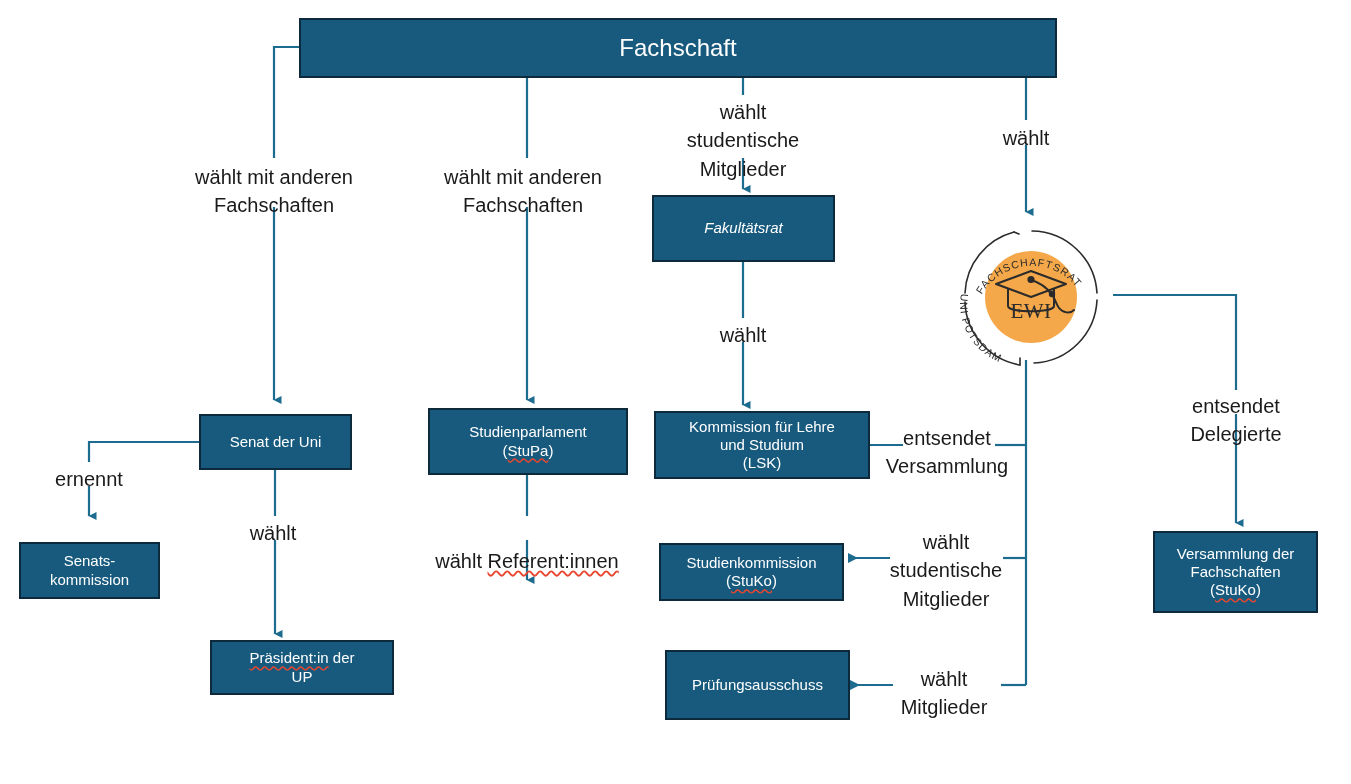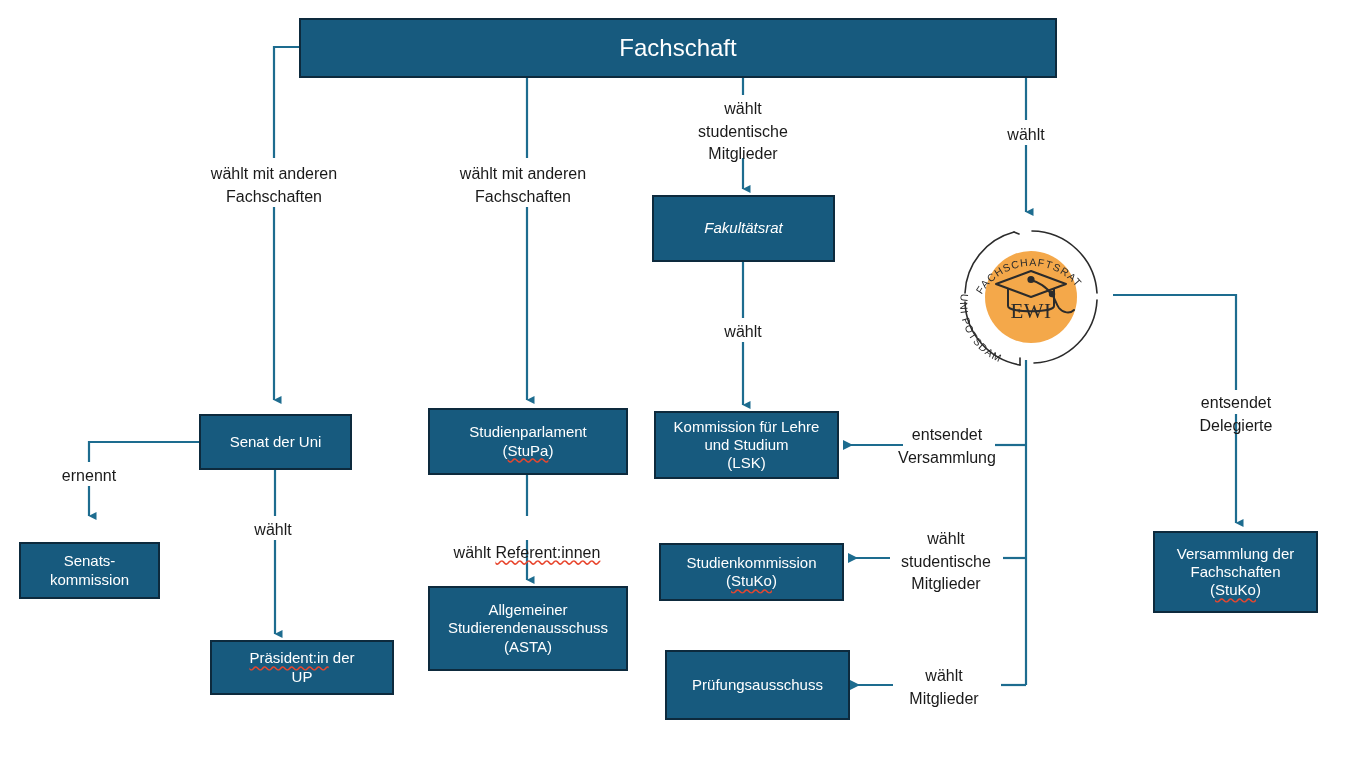--- a/index.html
+++ b/index.html
@@ -39,21 +39,21 @@
     font-size: 15px;
     padding: 18px 6px;
   }
   .node.title {
     font-size: 24px;
     font-weight: 400;
   }
   .label {
     position: absolute;
     color: #1a1a1a;
-    font-size: 16px;
+    font-size: 20px;
     line-height: 1.42;
     text-align: center;
     white-space: pre-line;
     transform: translateX(-50%);
   }
   .sp {
     text-decoration: underline wavy #e8462e;
     text-decoration-skip-ink: none;
     text-underline-offset: 2px;
   }
@@ -145,29 +145,22 @@
     </span>
   </div>
 
   <div class="node" style="left:428px; top:408px; width:200px; height:67px;">
     <span>
       <span>Studienparlament</span><br>
       <span>(</span><span class="sp">StuPa</span><span>)</span>
     </span>
   </div>
 
-  <div class="node" style="left:428px; top:586px; width:200px; height:85px;">
-    <span>
-      <span>Allgemeiner</span><br>
-      <span>Studierendenausschuss</span><br>
-      <span>(ASTA)</span>
-    </span>
-  </div>
-
-  <div class="node" style="left:654px; top:411px; width:185px; height:68px;">
+
+  <div class="node" style="left:654px; top:411px; width:216px; height:68px;">
     <span>
       <span>Kommission für Lehre</span><br>
       <span>und Studium</span><br>
       <span>(LSK)</span>
     </span>
   </div>
 
   <div class="node" style="left:665px; top:650px; width:185px; height:70px;">
     <span>Prüfungsausschuss</span>
   </div>

